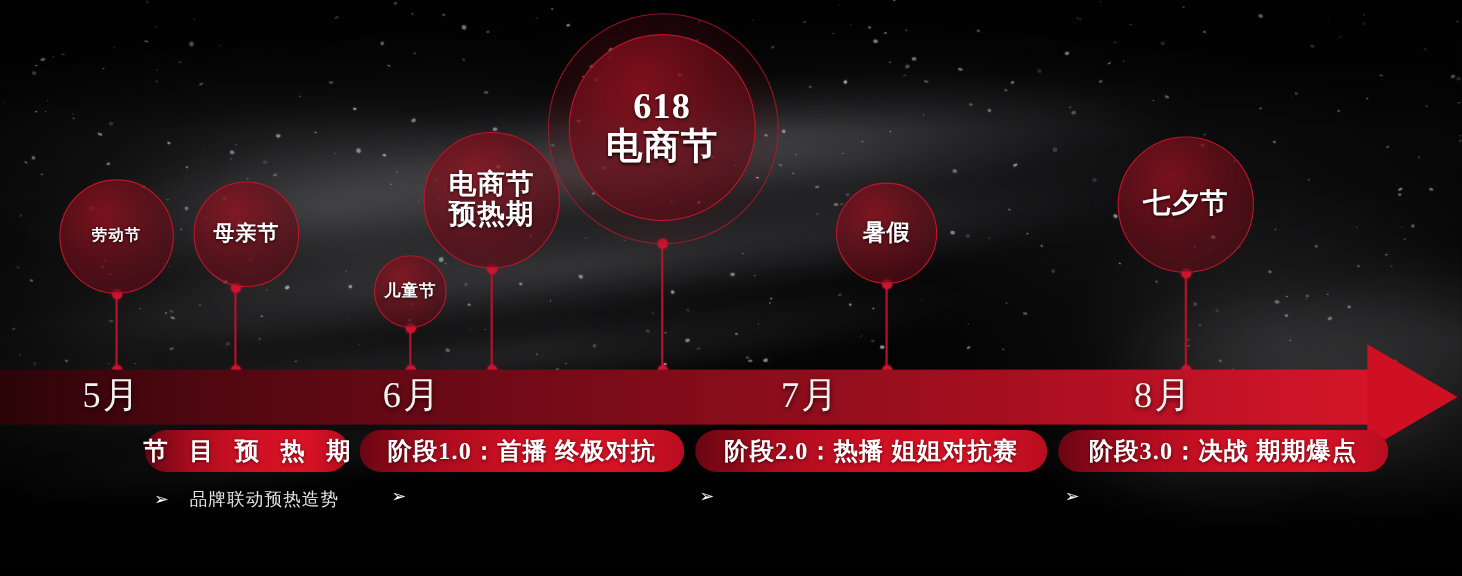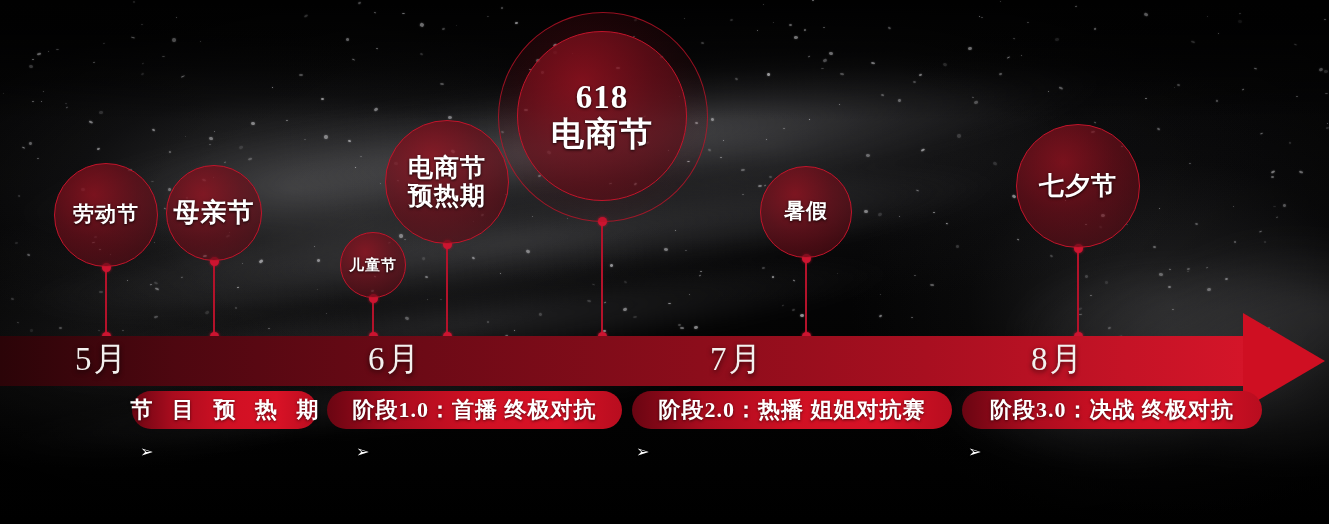--- a/index.html
+++ b/index.html
@@ -540,30 +540,30 @@
       <div class="stem" style="left: 446px; top: 244px; height: 93px;"></div>
       <div class="stem" style="left: 601px; top: 221px; height: 116px;"></div>
       <div class="stem" style="left: 805px; top: 258px; height: 79px;"></div>
       <div class="stem" style="left: 1077px; top: 248px; height: 89px;"></div>
     </div>
 
   <div class="timeline"></div>
   <div class="timeline-arrow"></div>
   <div id="months-layer">
       <div class="month" style="left: 75px;">5月</div>
-      <div class="month" style="left: 368px;">6月</div>
+      <div class="month" style="left: 348px;">6月</div>
       <div class="month" style="left: 710px;">7月</div>
       <div class="month" style="left: 1031px;">8月</div>
     </div>
 
   <div id="bubbles-layer">
-      <div class="bubble" style="left: 54px; top: 163px; width: 104px; height: 104px; font-size: 21px; align-items: center;">
+      <div class="bubble" style="left: 54px; top: 163px; width: 104px; height: 104px; font-size: 14px; align-items: center;">
         <span class="btext"><span>劳动节</span></span>
       </div>
-      <div class="bubble" style="left: 166px; top: 165px; width: 96px; height: 96px; font-size: 26px;">
+      <div class="bubble" style="left: 176px; top: 165px; width: 96px; height: 96px; font-size: 19px;">
         <span class="btext"><span>母亲节</span></span>
       </div>
       <div class="bubble" style="left: 340px; top: 232px; width: 66px; height: 66px; font-size: 15px;">
         <span class="btext"><span>儿童节</span></span>
       </div>
       <div class="bubble" style="left: 385px; top: 120px; width: 124px; height: 124px; font-size: 25px;">
         <span class="btext"><span>电商节</span><br><span>预热期</span></span>
       </div>
       <div class="bubble-ring" style="left: 498px; top: 12px; width: 208px; height: 208px;"></div>
       <div class="bubble" style="left: 517px; top: 31px; width: 170px; height: 170px; font-size: 33px;">
@@ -574,28 +574,29 @@
       </div>
       <div class="bubble" style="left: 1016px; top: 124px; width: 124px; height: 124px; font-size: 25px;">
         <span class="btext"><span>七夕节</span></span>
       </div>
     </div>
 
   <div id="phases-layer">
       <div class="pill spaced" style="left: 132px; width: 185px;">节 目 预 热 期</div>
       <div class="bullet" style="left: 140px;">
         <span class="arrow">➢</span>
+        <span>品牌联动预热造势</span>
       </div>
       <div class="pill" style="left: 327px; width: 295px;">阶段1.0：首播 终极对抗</div>
       <div class="bullet" style="left: 356px;">
         <span class="arrow">➢</span>
       </div>
       <div class="pill" style="left: 632px; width: 320px; font-family: Liberation Serif, serif;">阶段2.0：热播 姐姐对抗赛</div>
       <div class="bullet" style="left: 636px;">
         <span class="arrow">➢</span>
       </div>
-      <div class="pill" style="left: 962px; width: 300px;">阶段3.0：决战 终极对抗</div>
+      <div class="pill" style="left: 962px; width: 300px;">阶段3.0：决战 期期爆点</div>
       <div class="bullet" style="left: 968px;">
         <span class="arrow">➢</span>
       </div>
     </div>
 
 </div>
 
 </body></html>

